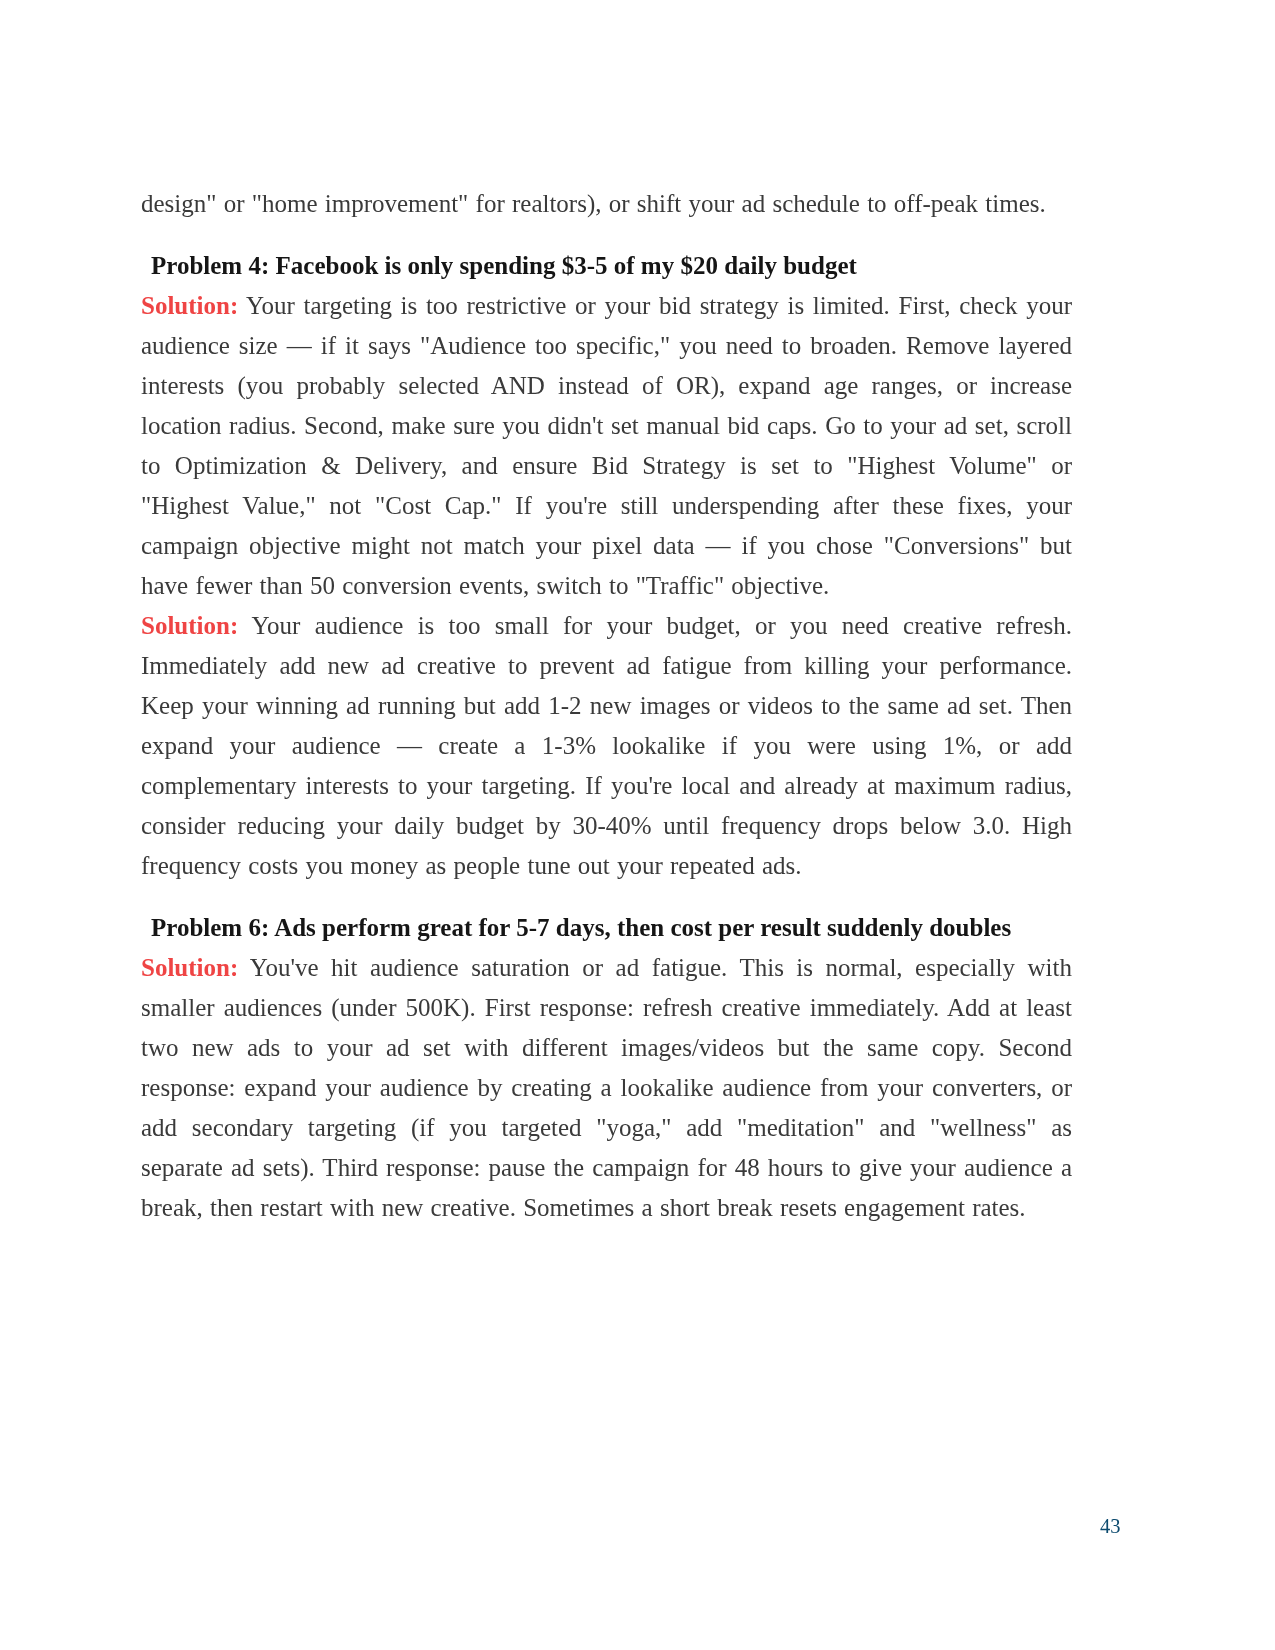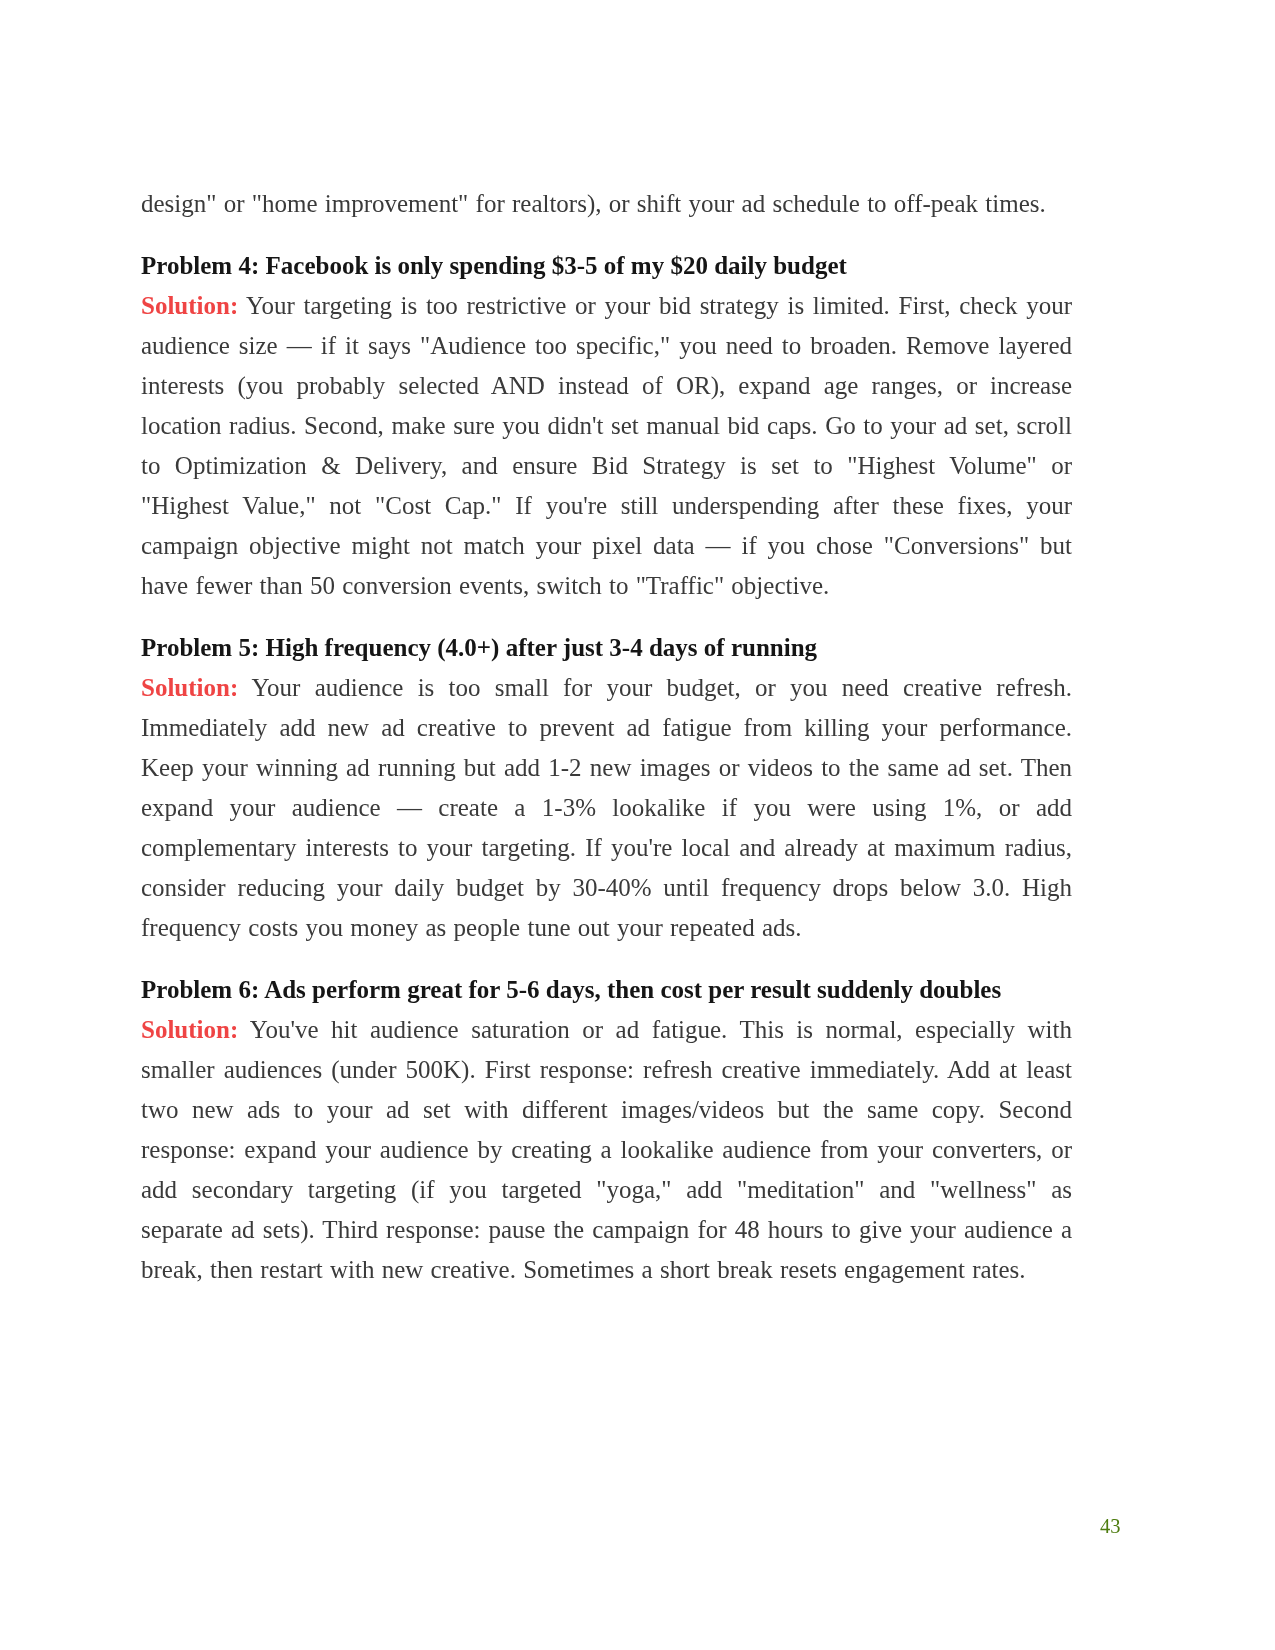--- a/index.html
+++ b/index.html
@@ -24,60 +24,59 @@
   }
   .content p {
     margin: 0;
     font-size: 25px;
     line-height: 40px;
     text-align: justify;
     color: #3a3a3a;
     word-spacing: 1px;
   }
   .content h2 {
-    margin: 22px 0 0 0;
+    margin: 22px 0 0 10px;
     font-size: 25px;
     line-height: 40px;
     font-weight: bold;
     text-align: justify;
     color: #151515;
   }
   .content p .solution-label {
     font-weight: bold;
     color: #ef4444;
   }
   .page-number {
     position: absolute;
     top: 1514px;
     left: 1100px;
     font-size: 20.5px;
     line-height: 24px;
-    color: #4d7c0f;
+    color: #0c4a6e;
     font-family: "Liberation Serif", "DejaVu Serif", serif;
   }
 </style>
 </head>
 <body>
 
 <div class="page">
   <div class="content">
 
     <p>design" or "home improvement" for realtors), or shift your ad schedule to off-peak times.</p>
 
     <section>
       <h2>Problem 4: Facebook is only spending $3-5 of my $20 daily budget</h2>
       <p><span class="solution-label">Solution:</span> <span>Your targeting is too restrictive or your bid strategy is limited. First, check your audience size — if it says "Audience too specific," you need to broaden. Remove layered interests (you probably selected AND instead of OR), expand age ranges, or increase location radius. Second, make sure you didn't set manual bid caps. Go to your ad set, scroll to Optimization &amp; Delivery, and ensure Bid Strategy is set to "Highest Volume" or "Highest Value," not "Cost Cap." If you're still underspending after these fixes, your campaign objective might not match your pixel data — if you chose "Conversions" but have fewer than 50 conversion events, switch to "Traffic" objective.</span></p>
     </section>
 
     <section>
-      <h2>Problem 5: High frequency (4.0+) after just 3-4 days of running</h2>
       <p><span class="solution-label">Solution:</span> <span>Your audience is too small for your budget, or you need creative refresh. Immediately add new ad creative to prevent ad fatigue from killing your performance. Keep your winning ad running but add 1-2 new images or videos to the same ad set. Then expand your audience — create a 1-3% lookalike if you were using 1%, or add complementary interests to your targeting. If you're local and already at maximum radius, consider reducing your daily budget by 30-40% until frequency drops below 3.0. High frequency costs you money as people tune out your repeated ads.</span></p>
     </section>
 
     <section>
-      <h2>Problem 6: Ads perform great for 5-6 days, then cost per result suddenly doubles</h2>
+      <h2>Problem 6: Ads perform great for 5-7 days, then cost per result suddenly doubles</h2>
       <p><span class="solution-label">Solution:</span> <span>You've hit audience saturation or ad fatigue. This is normal, especially with smaller audiences (under 500K). First response: refresh creative immediately. Add at least two new ads to your ad set with different images/videos but the same copy. Second response: expand your audience by creating a lookalike audience from your converters, or add secondary targeting (if you targeted "yoga," add "meditation" and "wellness" as separate ad sets). Third response: pause the campaign for 48 hours to give your audience a break, then restart with new creative. Sometimes a short break resets engagement rates.</span></p>
     </section>
 
   </div>
 
   <div class="page-number">43</div>
 </div>
 
 </body></html>

